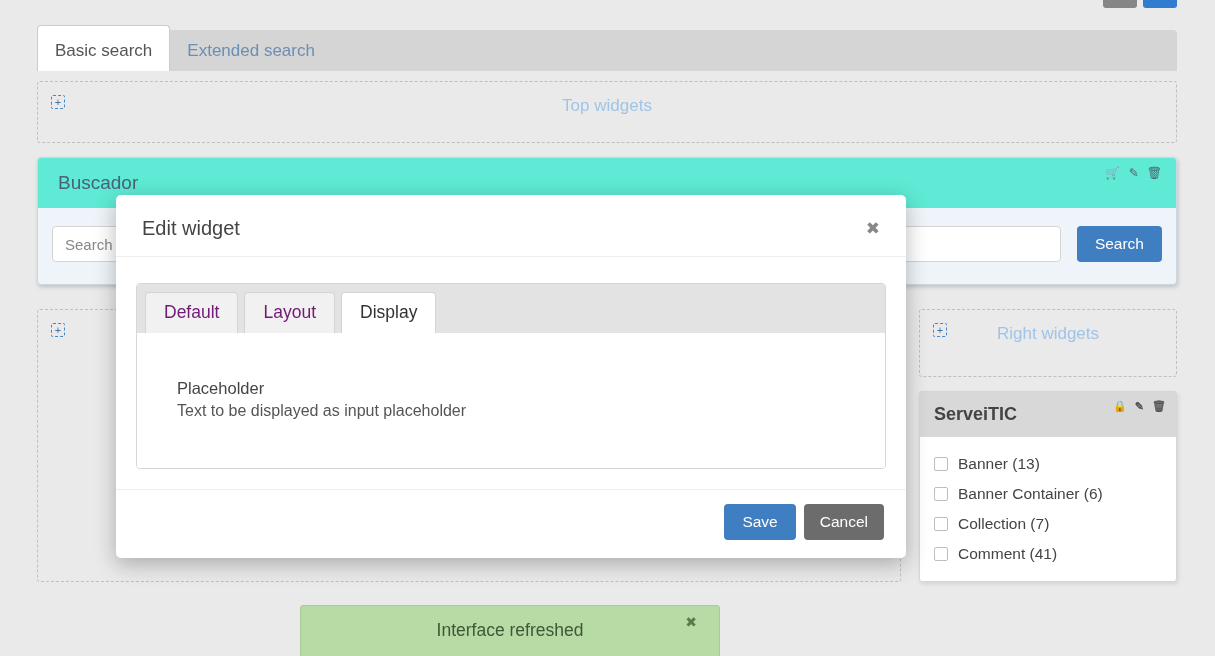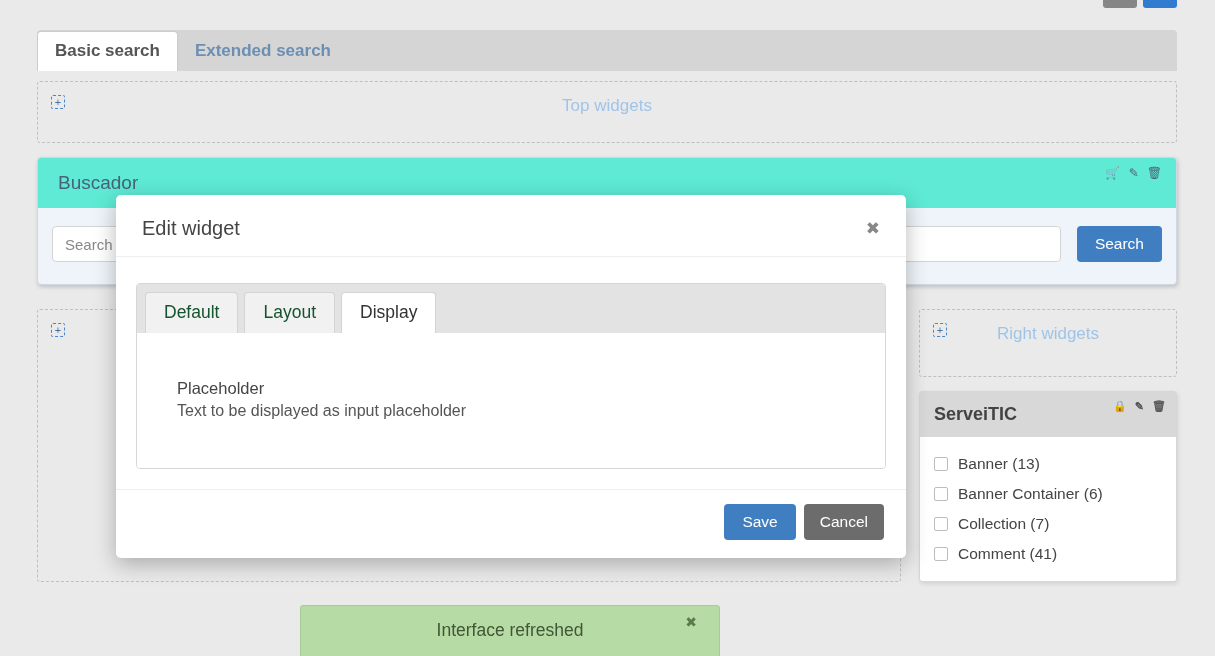--- a/index.html
+++ b/index.html
@@ -38,25 +38,24 @@
   }
 
   .tabs-outer {
     background: #d5d5d5;
     border-radius: 4px 4px 0 0;
     height: 41px;
     display: flex;
     align-items: flex-end;
   }
   .outer-tab {
-    padding: 9px 17px 10px;
+    padding: 15px 17px 10px;
     font-size: 17px;
     color: #6b8fb3;
     cursor: pointer;
-    font-weight: bold;
   }
   .outer-tab.active {
     background: #fff;
     color: #555;
     border-radius: 4px 4px 0 0;
     border: 1px solid #ccc;
     border-bottom: none;
   }
 
   .region {
@@ -262,21 +261,21 @@
   }
   .inner-tabs {
     display: flex;
     background: #e3e3e3;
     padding: 8px 8px 0;
     gap: 6px;
   }
   .inner-tab {
     padding: 9px 18px 10px;
     font-size: 17.5px;
-    color: #14532d;
+    color: #701a75;
     cursor: pointer;
     border: 1px solid transparent;
     border-bottom: none;
     border-radius: 4px 4px 0 0;
   }
   .inner-tab.idle {
     background: #f1f1f1;
     border-color: #d4d4d4;
   }
   .inner-tab.active {

